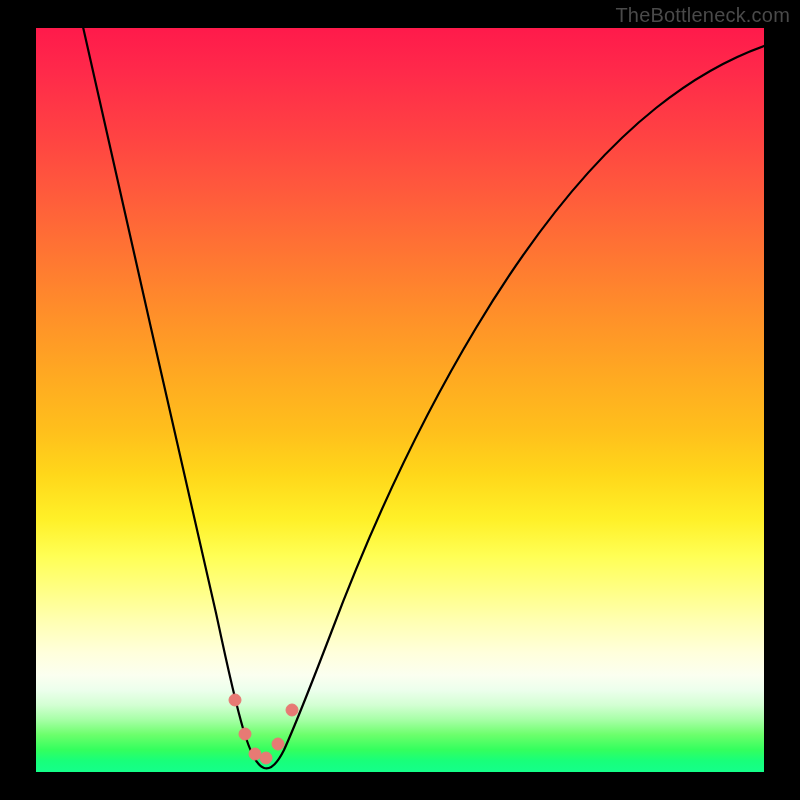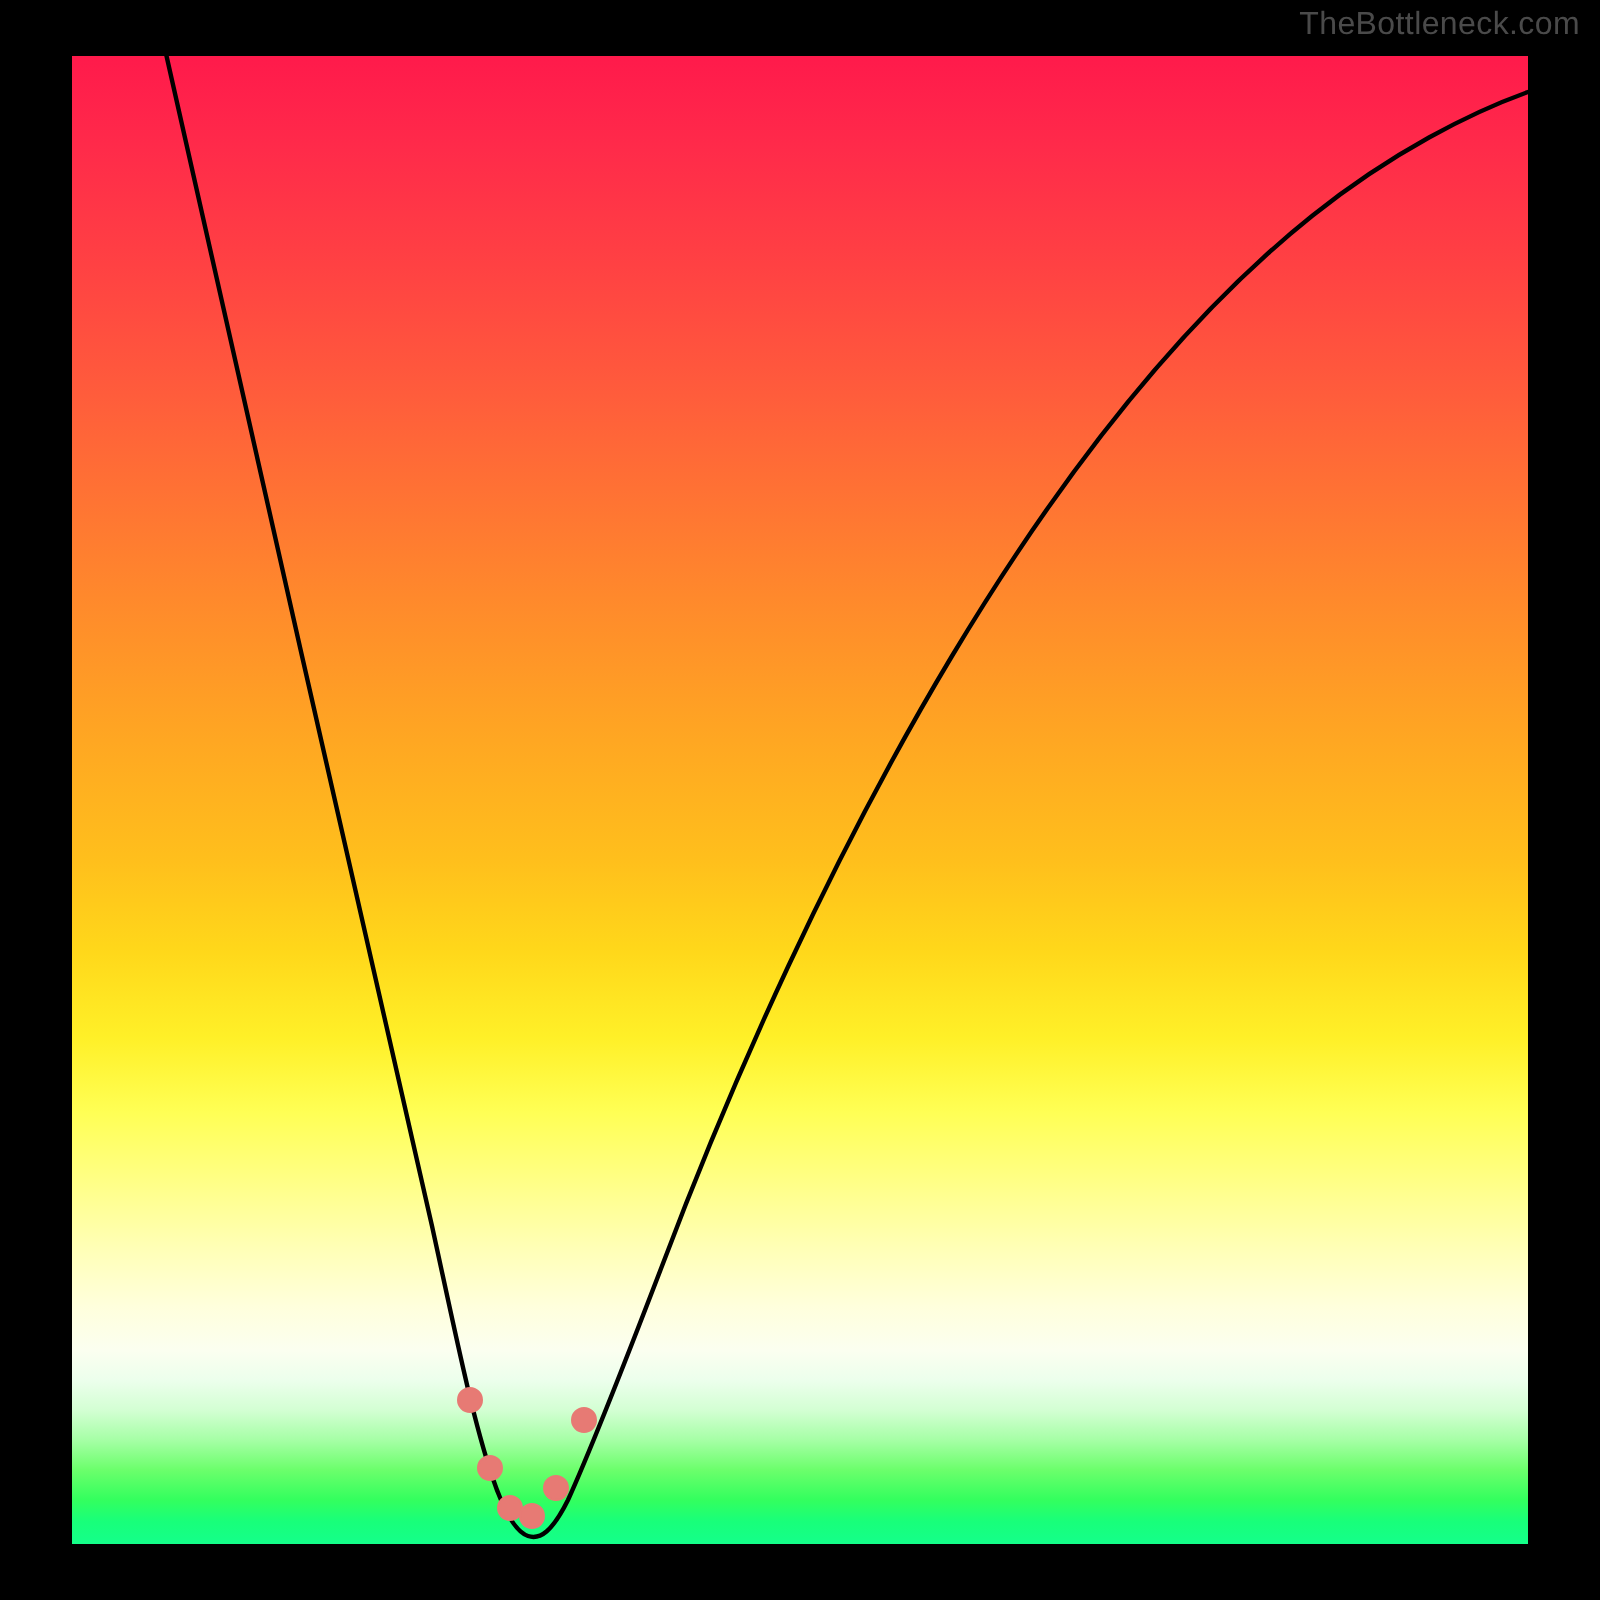--- a/index.html
+++ b/index.html
@@ -17,21 +17,21 @@
     left: 0;
     width: 800px;
     height: 800px;
     background: #000;
   }
   .watermark {
     position: absolute;
     top: 4px;
     right: 10px;
     color: #4a4a4a;
-    font-size: 16px;
+    font-size: 20px;
     font-weight: 500;
     letter-spacing: 0.2px;
     z-index: 5;
   }
   .plot {
     position: absolute;
     top: 28px;
     left: 36px;
     width: 728px;
     height: 744px;

